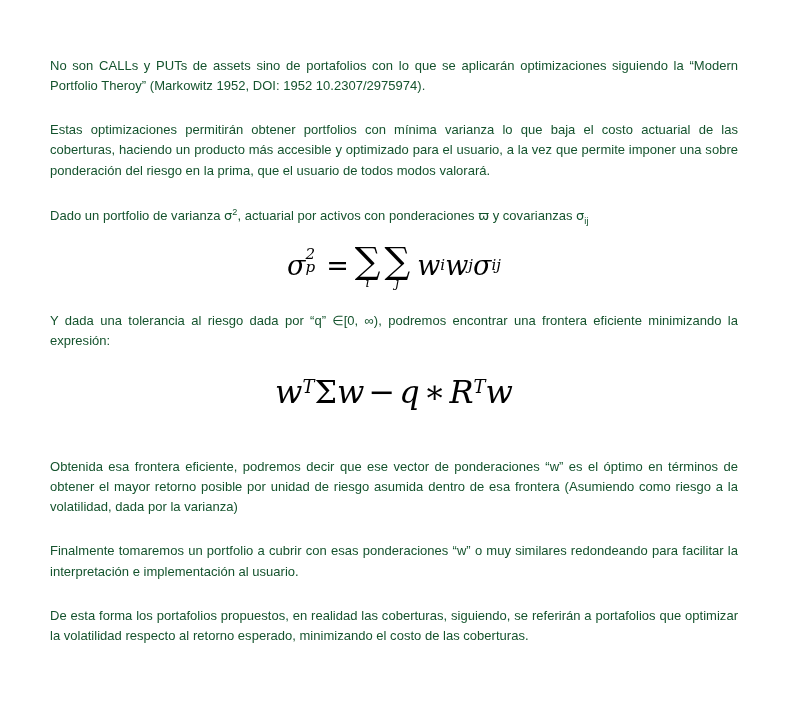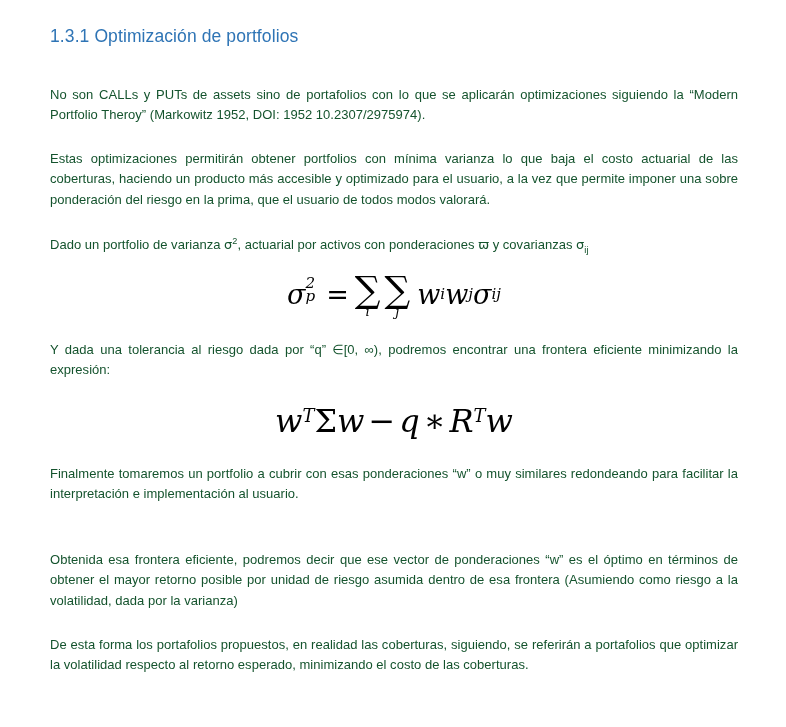--- a/index.html
+++ b/index.html
@@ -118,21 +118,20 @@
   }
   .inline-sym {
     font-family: "DejaVu Sans", sans-serif;
   }
 </style>
 </head>
 <body>
 
 <div class="page">
 
-  <h1 class="heading">1.3.1 Optimización de portfolios</h1>
 
   <p class="body-text p-spacer-lg">No son CALLs y PUTs de assets sino de portafolios con lo que se aplicarán optimizaciones siguiendo la “Modern Portfolio Theroy” (Markowitz 1952, DOI: 1952 10.2307/2975974).</p>
 
   <p class="body-text p-spacer">Estas optimizaciones permitirán obtener portfolios con mínima varianza lo que baja el costo actuarial de las coberturas, haciendo un producto más accesible y optimizado para el usuario, a la vez que permite imponer una sobre ponderación del riesgo en la prima, que el usuario de todos modos valorará.</p>
 
   <p class="body-text p-spacer"><span>Dado un portfolio de varianza </span><span class="inline-sym">σ</span><sup style="font-size:0.7em">2</sup><span>, actuarial por activos con ponderaciones </span><span class="inline-sym">ϖ</span><span> y covarianzas </span><span class="inline-sym">σ</span><sub style="font-size:0.72em">ij</sub></p>
 
   <div class="formula-block formula-1">
     <span class="math f1">
       <span class="sym">σ</span>
@@ -160,19 +159,19 @@
   </div>
 
   <p class="body-text p-spacer" style="">Y dada una tolerancia al riesgo dada por “q” ∈[0, ∞), podremos encontrar una frontera eficiente minimizando la expresión:</p>
 
   <div class="formula-block formula-2">
     <span class="math f2">
       <span class="sym">w</span><sup class="tight">T</sup><span class="upright">Σ</span><span class="sym">w</span><span class="op">−</span><span class="sym">q</span><span class="op">∗</span><span class="sym">R</span><sup class="tight">T</sup><span class="sym">w</span>
     </span>
   </div>
 
+  <p class="body-text" style="margin-top:46px">Obtenida esa frontera eficiente, podremos decir que ese vector de ponderaciones “w” es el óptimo en términos de obtener el mayor retorno posible por unidad de riesgo asumida dentro de esa frontera (Asumiendo como riesgo a la volatilidad, dada por la varianza)</p>
+
   <p class="body-text p-spacer">Finalmente tomaremos un portfolio a cubrir con esas ponderaciones “w” o muy similares redondeando para facilitar la interpretación e implementación al usuario.</p>
-
-  <p class="body-text" style="margin-top:46px">Obtenida esa frontera eficiente, podremos decir que ese vector de ponderaciones “w” es el óptimo en términos de obtener el mayor retorno posible por unidad de riesgo asumida dentro de esa frontera (Asumiendo como riesgo a la volatilidad, dada por la varianza)</p>
 
   <p class="body-text p-spacer">De esta forma los portafolios propuestos, en realidad las coberturas, siguiendo, se referirán a portafolios que optimizar la volatilidad respecto al retorno esperado, minimizando el costo de las coberturas.</p>
 
 </div>
 
 </body></html>

